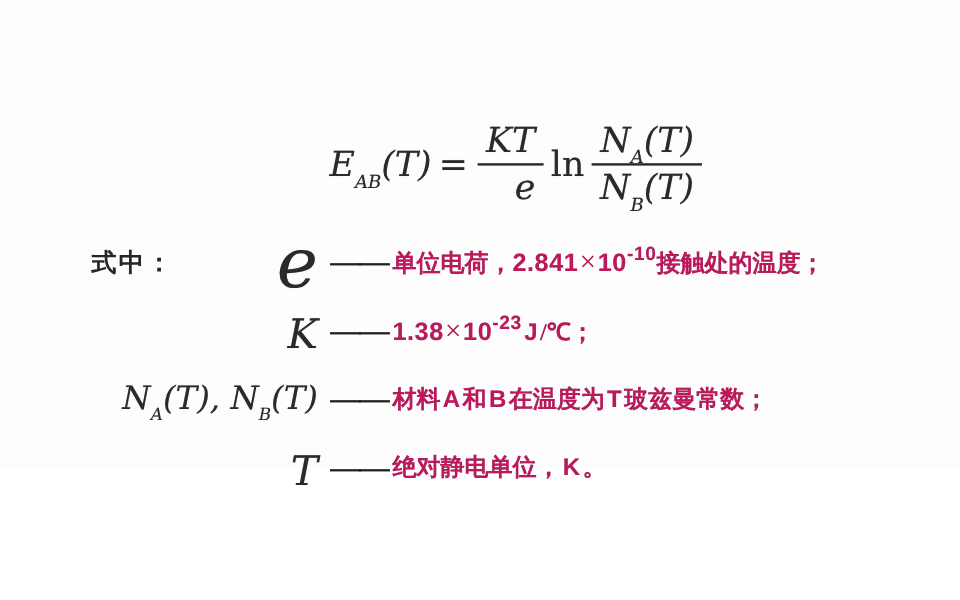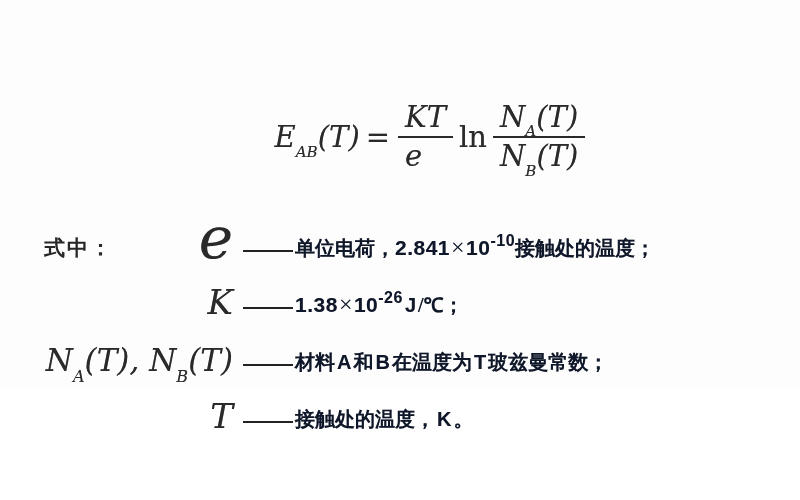--- a/index.html
+++ b/index.html
@@ -34,21 +34,21 @@
     font-style:italic;
     position:relative;
     top:0.18em;
     line-height:0;
   }
   .lhs { white-space:nowrap; }
   .eq { margin:0 8px 0 6px; }
   .frac {
     display:inline-flex;
     flex-direction:column;
-    align-items:flex-start;
+    align-items:flex-end;
     vertical-align:middle;
   }
   .frac .num, .frac .den {
     padding:0 7px;
     line-height:1.15;
     white-space:nowrap;
   }
   .frac .bar {
     align-self:stretch;
     height:2px;
@@ -59,21 +59,22 @@
 
   
   .defs {
     position:absolute;
     top:205px; left:0; right:0;
   }
   .def-row {
     position:relative;
     height:57px;
     display:flex;
-    align-items:flex-end;
+    align-items:flex-start;
+    margin-left:32px;
   }
   .where-label {
     position:absolute;
     left:44px;
     font-family:"Liberation Serif", serif;
     font-weight:700;
     font-size:21px;
     letter-spacing:2px;
     white-space:nowrap;
   }
@@ -81,21 +82,21 @@
     width:233px;
     display:flex;
     justify-content:flex-end;
     align-items:baseline;
     white-space:nowrap;
     color:#2a2a2a;
     text-shadow:0 0 0.6px rgba(60,60,60,.5);
   }
   .sym { font-style:italic; font-size:34px; line-height:1; }
   .sym-e { font-size:58px; line-height:0.65; position:relative; top:-4px; }
-  .sym-group { font-style:italic; font-size:31px; line-height:1; }
+  .sym-group { font-style:italic; font-size:27px; line-height:1; }
   .sym-group sub {
     font-size:0.52em; font-style:italic;
     position:relative; top:0.22em; line-height:0;
   }
   .dash {
     font-family:"Liberation Sans", sans-serif;
     font-size:26px;
     letter-spacing:-2px;
     line-height:1;
     margin-left:10px;
@@ -104,21 +105,21 @@
     transform:scaleY(1.1);
   }
   .desc {
     margin-left:4px;
     display:flex;
     align-items:baseline;
     font-family:"Liberation Serif", serif;
     font-weight:700;
     font-size:20px;
     white-space:nowrap;
-    color:#0f172a;
+    color:#be185d;
     text-shadow:0 0 0.5px rgba(60,60,60,.45);
   }
   .bnum {
     font-family:"Liberation Sans", sans-serif;
     font-weight:700;
     font-size:21px;
     letter-spacing:0.5px;
   }
   .bnum sup {
     font-size:16px;
@@ -173,21 +174,21 @@
         <span>接触处的温度；</span>
       </span>
     </div>
 
     <div class="def-row">
       <span class="sym-col">
           <span class="sym">K</span>
         </span>
       <span class="dash">——</span>
       <span class="desc">
-        <span class="bnum"><span>1.38</span><span class="times">×</span><span>10</span><sup>-26</sup></span>
+        <span class="bnum"><span>1.38</span><span class="times">×</span><span>10</span><sup>-23</sup></span>
         <span class="blet">J</span>
         <span>/℃；</span>
       </span>
     </div>
 
     <div class="def-row">
       <span class="sym-col">
         <span class="sym-group"><span>N</span><sub>A</sub><span>(T)</span><span>, </span><span>N</span><sub>B</sub><span>(T)</span></span>
       </span>
       <span class="dash">——</span>
@@ -201,20 +202,20 @@
         <span>玻兹曼常数；</span>
       </span>
     </div>
 
     <div class="def-row">
       <span class="sym-col">
           <span class="sym">T</span>
         </span>
       <span class="dash">——</span>
       <span class="desc">
-        <span>接触处的温度，</span>
+        <span>绝对静电单位，</span>
         <span class="blet">K</span>
         <span>。</span>
       </span>
     </div>
 
   </div>
 </div>
 
 </body></html>

